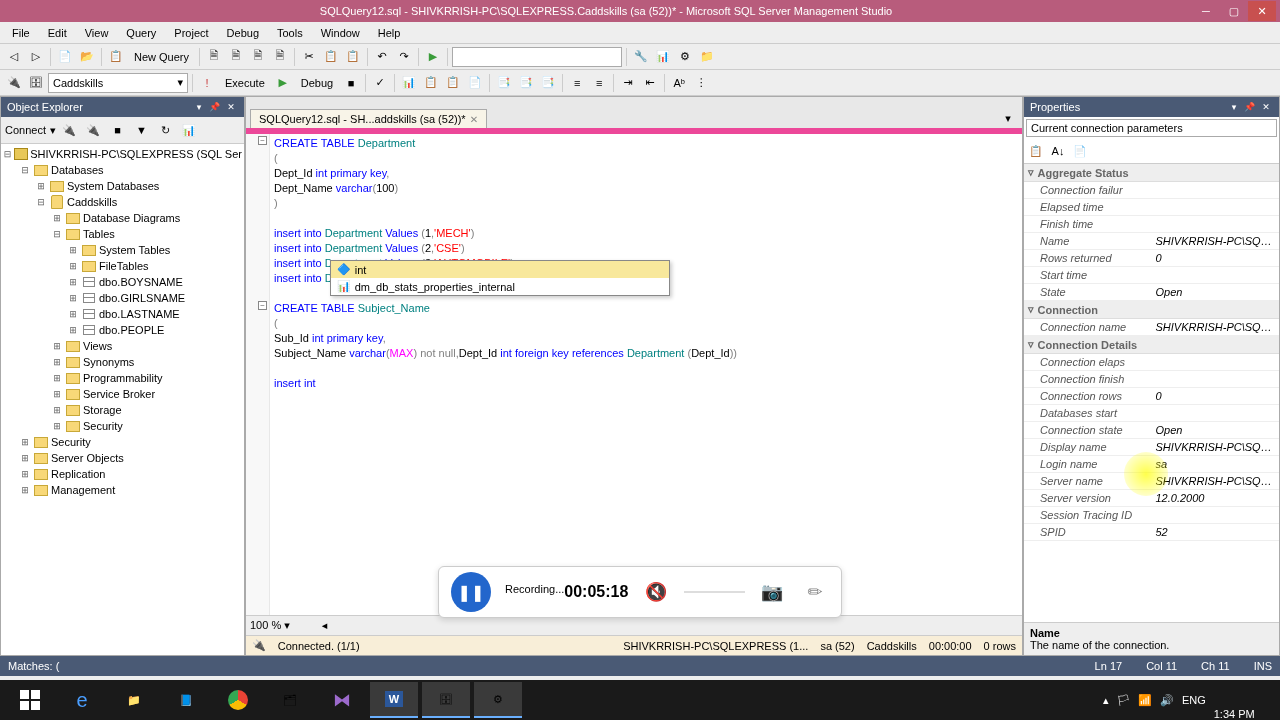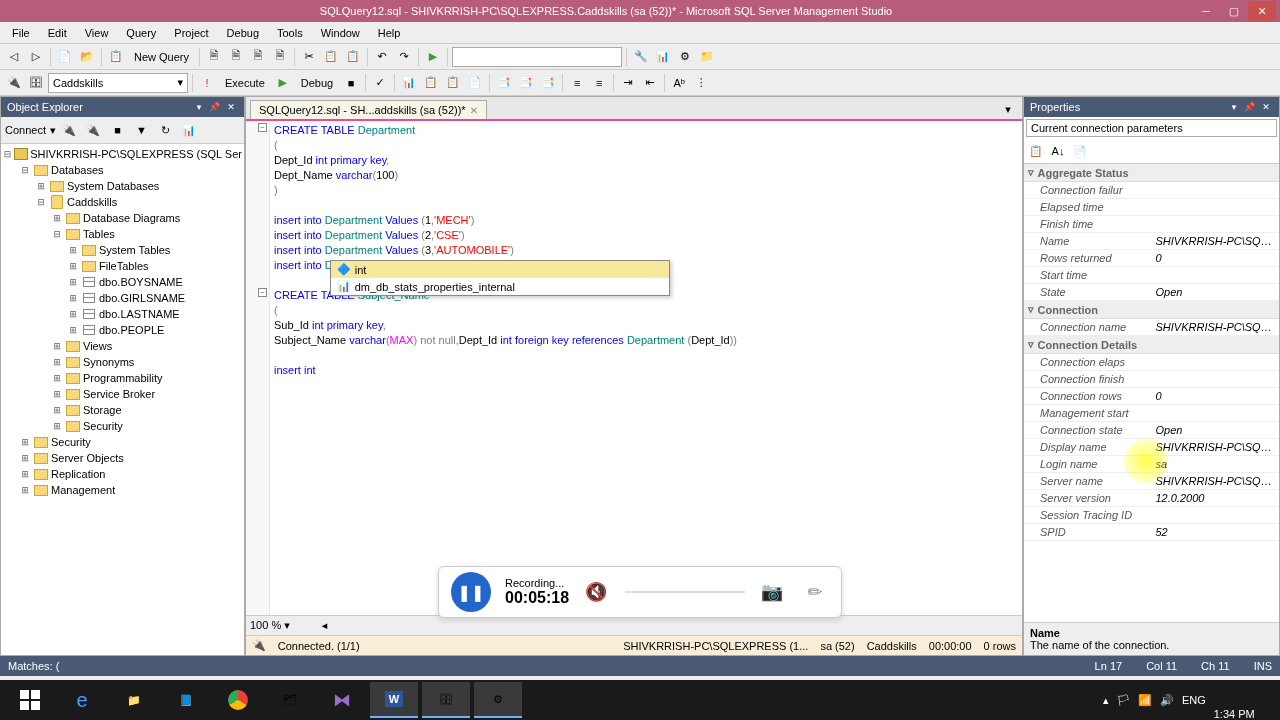--- a/index.html
+++ b/index.html
@@ -24,21 +24,21 @@
 .tree { flex: 1; overflow: auto; padding: 2px; background: #fff; }
 .tree-item { display: flex; align-items: center; padding: 1px 0; white-space: nowrap; cursor: pointer; }
 .tree-toggle { width: 12px; text-align: center; color: #666; font-size: 9px; }
 .tree-icon { width: 16px; height: 14px; margin: 0 2px; display: inline-flex; align-items: center; justify-content: center; }
 .folder-icon { background: #f8d878; border: 1px solid #c8a838; width: 14px; height: 11px; }
 .db-icon { background: #f8d878; border: 1px solid #c8a838; width: 12px; height: 14px; border-radius: 2px 2px 0 0; }
 .table-icon { background: #fff; border: 1px solid #888; width: 12px; height: 10px; position: relative; }
 .table-icon::before { content: ''; position: absolute; top: 3px; left: 0; right: 0; height: 1px; background: #888; }
 .server-icon { background: #e8c858; border: 1px solid #a88818; width: 14px; height: 12px; }
 .editor-area { flex: 1; display: flex; flex-direction: column; background: #fff; border: 1px solid #aaa; }
-.tab-strip { background: #e8e8e8; height: 24px; display: flex; align-items: flex-end; padding: 0 4px; border-bottom: 2px solid #ec4899; }
+.tab-strip { background: #e8e8e8; height: 37px; display: flex; align-items: flex-end; padding: 0 4px; border-bottom: 6px solid #ec4899; }
 .tab { background: #f8f4e8; border: 1px solid #aaa; border-bottom: none; padding: 3px 8px; display: flex; align-items: center; gap: 4px; font-size: 11px; cursor: pointer; }
 .tab-close { color: #888; font-size: 10px; cursor: pointer; }
 .editor { flex: 1; display: flex; position: relative; font-family: Consolas, monospace; font-size: 12px; }
 .gutter { width: 24px; background: #f8f8f8; border-right: 1px solid #e8e8e8; }
 .code { flex: 1; padding: 2px 4px; line-height: 15px; white-space: pre; position: relative; }
 .kw-blue { color: #0000ff; }
 .kw-teal { color: #008080; }
 .kw-gray { color: #808080; }
 .kw-red { color: #ff0000; }
 .kw-magenta { color: #ff00ff; }
@@ -62,21 +62,21 @@
 .prop-desc-title { font-weight: bold; }
 .bottom-bar { background: #4a5a75; color: #fff; height: 20px; display: flex; align-items: center; padding: 0 8px; font-size: 11px; }
 .bottom-right { margin-left: auto; display: flex; gap: 24px; }
 .taskbar { position: absolute; bottom: 0; left: 0; right: 0; height: 40px; background: #1a1a1a; display: flex; align-items: center; padding: 0 4px; }
 .task-item { width: 48px; height: 36px; display: flex; align-items: center; justify-content: center; cursor: pointer; margin: 0 2px; }
 .task-item.active { background: #3a3a3a; border-bottom: 2px solid #6ab0ff; }
 .tray { margin-left: auto; display: flex; align-items: center; gap: 8px; color: #fff; font-size: 10px; padding-right: 8px; }
 .tray-time { text-align: left; line-height: 12px; margin-top: 40px; }
 .recorder { position: absolute; left: 438px; top: 566px; width: 404px; height: 52px; background: #fff; border: 1px solid #ccc; border-radius: 6px; display: flex; align-items: center; padding: 6px 12px; gap: 14px; box-shadow: 0 2px 6px rgba(0,0,0,.15); }
 .rec-btn { width: 40px; height: 40px; border-radius: 50%; background: #2266cc; color: #fff; display: flex; align-items: center; justify-content: center; font-size: 16px; cursor: pointer; }
-.rec-text { display: flex; flex-direction: column; }
+.rec-text { display: flex; flex-direction: row; }
 .rec-time { font-size: 16px; font-weight: bold; }
 .rec-icon { width: 28px; height: 28px; display: flex; align-items: center; justify-content: center; color: #888; font-size: 18px; cursor: pointer; }
 .hdr-icons { display: flex; gap: 2px; }
 .hdr-icon { width: 14px; height: 14px; cursor: pointer; display: flex; align-items: center; justify-content: center; font-size: 9px; }
 .collapse-marker { position: absolute; left: 12px; width: 9px; height: 9px; border: 1px solid #888; font-size: 8px; line-height: 7px; text-align: center; color: #666; background: #fff; }
 .green-arrow { color: #3a9c3a; }
 .indent-1 { padding-left: 16px; }
 .indent-2 { padding-left: 32px; }
 .indent-3 { padding-left: 48px; }
 .indent-4 { padding-left: 64px; }
@@ -481,21 +481,21 @@
         </div>
       <div class="prop-row">
           <div class="prop-label">Connection finish</div>
           <div class="prop-val"></div>
         </div>
       <div class="prop-row">
           <div class="prop-label">Connection rows</div>
           <div class="prop-val">0</div>
         </div>
       <div class="prop-row">
-          <div class="prop-label">Management start</div>
+          <div class="prop-label">Databases start</div>
           <div class="prop-val"></div>
         </div>
       <div class="prop-row">
           <div class="prop-label">Connection state</div>
           <div class="prop-val">Open</div>
         </div>
       <div class="prop-row">
           <div class="prop-label">Display name</div>
           <div class="prop-val">SHIVKRRISH-PC\SQLEXP</div>
         </div>

